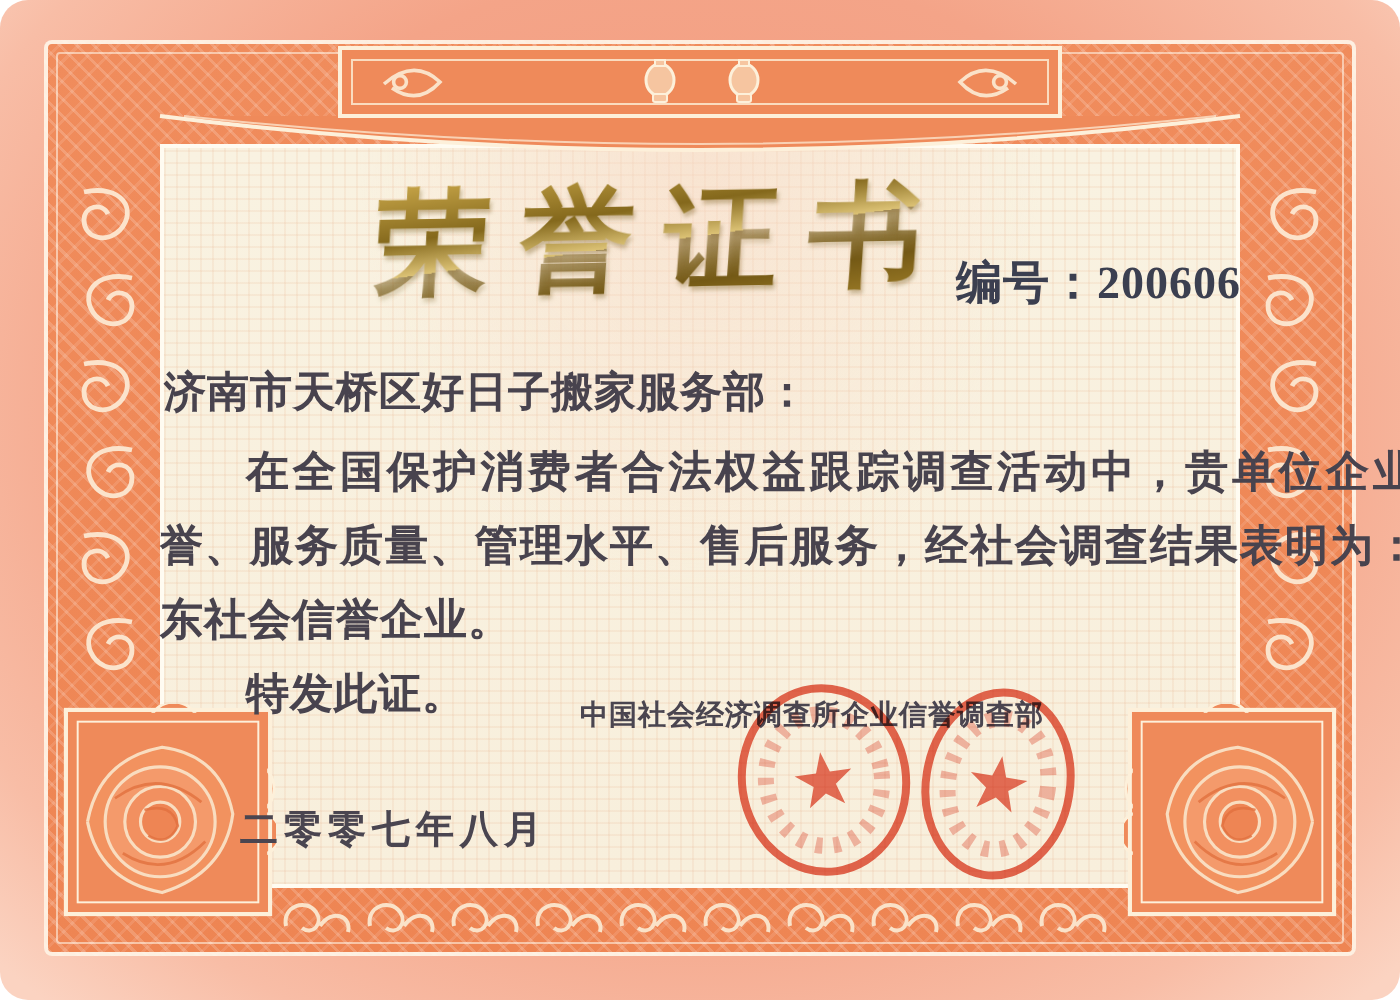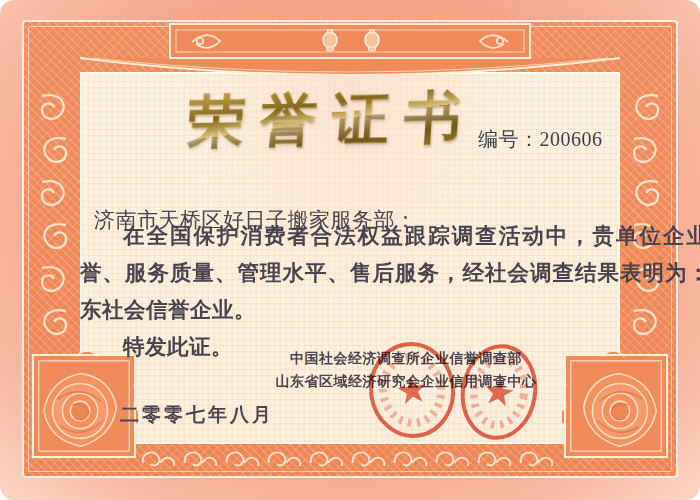--- a/index.html
+++ b/index.html
@@ -56,25 +56,25 @@
     font-size:57px; font-weight:bold; letter-spacing:15px; white-space:nowrap;
     transform:skewX(-5deg) rotate(-1deg);
     color:#9a7b22;
     background:linear-gradient(173deg,#c7a548 8%,#84681c 34%,#dcc275 50%,#74591575 0,#745915 70%,#a8862c 94%);
     -webkit-background-clip:text; background-clip:text;
     -webkit-text-fill-color:transparent;
     filter:drop-shadow(1px 2px 1px rgba(110,80,15,.35));
   }
   .serial {
     position:absolute; left:398px; top:54px; white-space:nowrap;
-    font-size:20px; font-weight:normal; color:#3b3f50; letter-spacing:.5px;
+    font-size:23px; font-weight:bold; color:#3b3f50; letter-spacing:.5px;
   }
   .recipient {
-    position:absolute; left:14px; top:110px;
-    font-size:21px; font-weight:normal; color:#48434e; letter-spacing:.5px;margin-top:24px;
+    position:absolute; left:2px; top:110px;
+    font-size:21px; font-weight:bold; color:#48434e; letter-spacing:.5px;
   }
   .bodytext { position:absolute; left:0; top:146px; width:652px; }
   .bodytext p {
     font-size:21.5px; font-weight:bold; color:#48434e;
     line-height:37px; text-indent:2em; letter-spacing:.5px; text-align:justify;
   }
   .issuers {
     position:absolute; top:276px; left:0; width:540px; text-align:center;
     transform:translateX(56px);
   }
@@ -200,21 +200,20 @@
     <div class="serial">
       <span>编号：</span><span>200606</span>
     </div>
     <div class="recipient">济南市天桥区好日子搬家服务部：</div>
     <div class="bodytext">
       <p>在全国保护消费者合法权益跟踪调查活动中，贵单位企业信誉、服务质量、管理水平、售后服务，经社会调查结果表明为：山东社会信誉企业。</p>
       <p>特发此证。</p>
     </div>
     <div class="issuers">
       <p>中国社会经济调查所企业信誉调查部</p>
-      <p>山东省区域经济研究会企业信用调查中心</p>
     </div>
     <div class="dateline">二零零七年八月</div>
   </div>
 
   <svg class="seal seal-1" width="92" height="100" viewBox="0 0 92 100">
     <ellipse cx="46" cy="50" rx="41" ry="46" fill="none" stroke="#e0432a" stroke-width="4" opacity=".8"></ellipse>
     <ellipse cx="46" cy="50" rx="29" ry="33" fill="none" stroke="#e0432a" stroke-width="8" stroke-dasharray="3.5 5.5" opacity=".35"></ellipse>
     <path d="M46,36 L49.5,46.2 L60.3,46.2 L51.6,52.7 L54.9,63 L46,56.8 L37.1,63 L40.4,52.7 L31.7,46.2 L42.5,46.2 Z" fill="#e0432a" opacity=".75"></path>
   </svg>
   <svg class="seal seal-2" width="82" height="100" viewBox="0 0 82 100">

